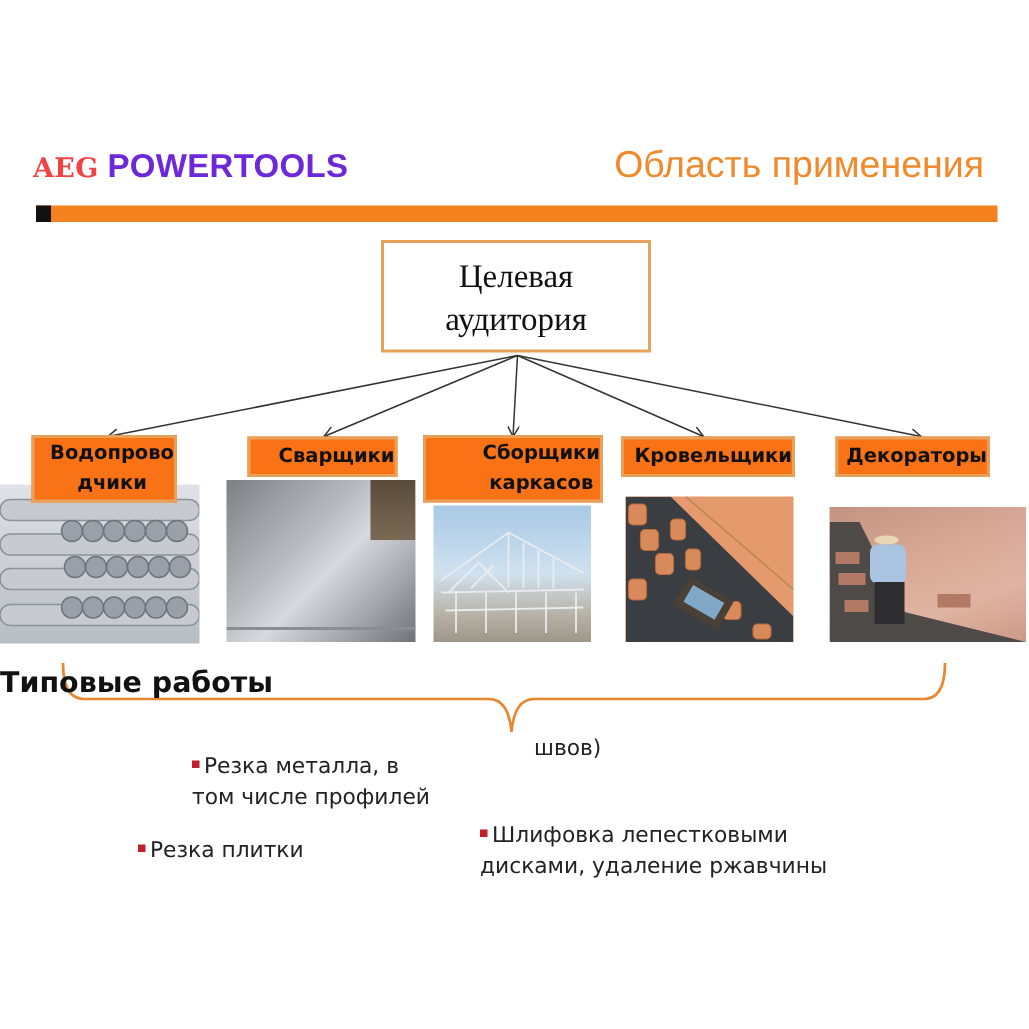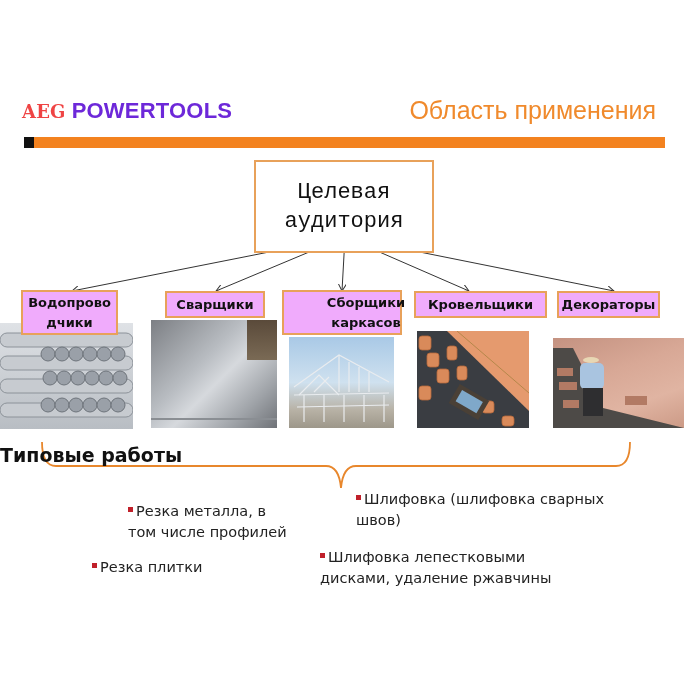--- a/index.html
+++ b/index.html
@@ -4,23 +4,23 @@
   <style>
     html, body { margin:0; padding:0; background:#ffffff; }
     body { width:686px; height:686px; position:relative; overflow:hidden; font-family:"DejaVu Sans", sans-serif; }
     .abs { position:absolute; }
     .brand { left:22px; top:98px; font-size:21px; font-weight:bold; letter-spacing:0.2px; white-space:nowrap; }
     .brand .aeg { font-family:"DejaVu Serif", serif; color:#ef4444; font-weight:bold; font-size:18px; }
     .brand .pt { color:#6d28d9; font-family:"Liberation Sans", sans-serif; font-weight:bold; font-size:22px; margin-left:6px; }
     .title { right:30px; top:96px; color:#f08a2c; font-size:25px; font-weight:normal; font-family:"Liberation Sans", sans-serif; white-space:nowrap; }
     .bar { left:24px; top:137px; width:641px; height:11px; background:#f3821f; }
     .bar-black { left:24px; top:137px; width:10px; height:11px; background:#111111; }
-    .main-box { left:254px; top:160px; width:180px; height:93px; border:2px solid #e8a15a; background:#fff; box-sizing:border-box;
-      display:flex; align-items:center; justify-content:center; text-align:center; font-size:22px; line-height:29px; color:#111; font-family:Liberation Mono, monospace; }
-    .cat-box { border:2px solid #e8a15a; background:#f0abfc; box-sizing:border-box; display:flex; align-items:center; justify-content:center;
+    .main-box { left:254px; top:160px; width:180px; height:75px; border:2px solid #e8a15a; background:#fff; box-sizing:border-box;
+      display:flex; align-items:center; justify-content:center; text-align:center; font-size:22px; line-height:29px; color:#111; font-family:Liberation Serif, serif; }
+    .cat-box { border:2px solid #e8a15a; background:#f97316; box-sizing:border-box; display:flex; align-items:center; justify-content:flex-end;
       text-align:center; font-size:13px; line-height:20px; color:#111; font-weight:bold; font-family:"DejaVu Sans", sans-serif; z-index:3; }
     .photo { overflow:hidden; z-index:1; }
     .section-title { left:0; width:686px; top:444px; text-align:left; font-size:19px; font-weight:bold; color:#111; font-family:"DejaVu Sans", sans-serif; }
     .bullet { font-size:14.5px; line-height:21px; color:#222; font-family:"DejaVu Sans", sans-serif; }
     .bullet .sq { display:inline-block; width:5px; height:5px; background:#c0202a; vertical-align:top; margin-top:6px; margin-right:3px; }
     svg { position:absolute; left:0; top:0; }
   </style>
 </head>
 <body>
 
@@ -120,21 +120,21 @@
         <path d="M8,70 L100,68"></path>
       <path d="M15,58 L15,85"></path>
         <path d="M35,58 L35,85"></path>
         <path d="M55,58 L55,85"></path>
         <path d="M75,58 L75,85"></path>
         <path d="M95,58 L95,85"></path>
     </g>
   </svg>
 </div>
 
-<div class="abs cat-box" style="left:414px;top:291px;width:133px;height:27px;">
+<div class="abs cat-box" style="left:414px;top:291px;width:116px;height:27px;">
   <span>Кровельщики</span>
 </div>
 <div class="abs photo" style="left:417px;top:331px;width:112px;height:97px;background:#e59a6e;">
   <svg width="112" height="97" style="position:absolute;left:0;top:0;">
     <polygon points="0,0 30,0 112,80 112,97 0,97" fill="#3a3d42"></polygon>
     <g fill="#d98a5a" stroke="#b86a3c" stroke-width="0.8">
       <rect x="2" y="5" width="12" height="14" rx="3"></rect>
         <rect x="10" y="22" width="12" height="14" rx="3"></rect>
         <rect x="20" y="38" width="12" height="14" rx="3"></rect>
       <rect x="30" y="15" width="10" height="14" rx="3"></rect>
@@ -172,20 +172,19 @@
 <div class="abs bullet" style="left:128px;top:501px;">
   <div><span class="sq"></span><span>Резка металла, в</span></div>
   <div>том числе профилей</div>
 </div>
 
 <div class="abs bullet" style="left:92px;top:557px;">
   <div><span class="sq"></span><span>Резка плитки</span></div>
 </div>
 
 <div class="abs bullet" style="left:356px;top:489px;">
-  <div><span class="sq"></span><span>Шлифовка (шлифовка сварных</span></div>
   <div>швов)</div>
 </div>
 
 <div class="abs bullet" style="left:320px;top:547px;">
   <div><span class="sq"></span><span>Шлифовка лепестковыми</span></div>
   <div>дисками, удаление ржавчины</div>
 </div>
 
 </body></html>

